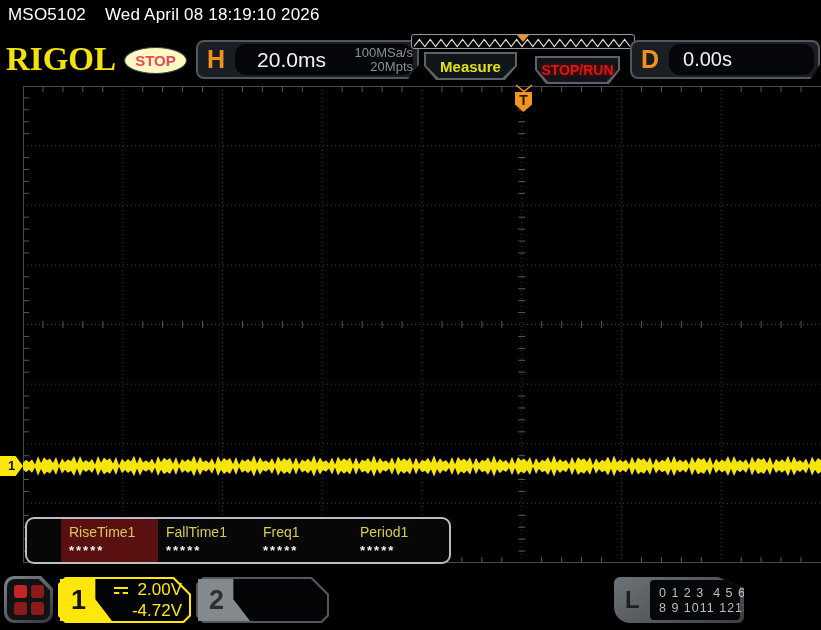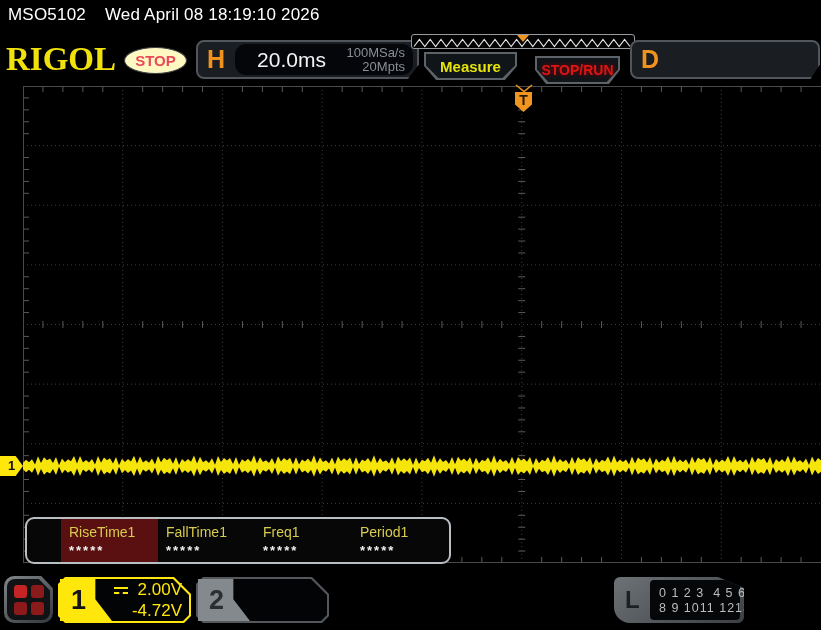--- a/index.html
+++ b/index.html
@@ -22,21 +22,21 @@
   .tab-panel { background:#1a1e23; border:2px solid #50565c; border-radius:8px;
                clip-path: polygon(0 0, 100% 0, 100% 62%, 95% 100%, 0 100%);
                display:flex; align-items:center; }
   .h-panel { left:196px; top:40px; width:223px; height:39px; }
   .d-panel { left:630px; top:40px; width:190px; height:39px; }
   .panel-letter { color:#f0921e; font-size:25px; font-weight:bold; padding:0 10px 0 9px; }
   .panel-inner { background:#04060a; border-radius:11px; height:31px; flex:1;
                  margin-right:4px; display:flex; align-items:center; }
   .tb-value { color:#f2f2f2; font-size:21px; padding-left:22px; flex:1; }
   .tb-rates { color:#8a9096; font-size:13px; line-height:1.05; text-align:right;
-              padding-right:8px; }
+              }
   .d-value { color:#f2f2f2; font-size:20px; padding-left:14px; }
 
   
   .wavestrip { left:411px; top:34px; width:224px; height:15px; background:#020202;
                border:1px solid #969ba0; border-radius:3px; }
   .strip-tri { position:absolute; left:50%; top:0; transform:translateX(-50%);
                width:0; height:0; border-left:6px solid transparent;
                border-right:6px solid transparent; border-top:7px solid #f09522; }
 
   
@@ -166,20 +166,23 @@
 </div>
 <div class="cbtn stoprun-btn">
   <div class="edge"></div>
   <div class="face">
       <span>STOP/RUN</span>
     </div>
 </div>
 
 <div class="abs tab-panel d-panel">
   <span class="panel-letter">D</span>
+  <div class="panel-inner">
+    <span class="d-value">0.00s</span>
+  </div>
 </div>
 
 <svg class="abs graticule" id="grid-svg" width="798" height="477">
     <line x1="0.5" y1="0" x2="0.5" y2="477" stroke="#4a4a4a" stroke-width="1"></line>
     <line x1="0" y1="0.5" x2="798" y2="0.5" stroke="#4a4a4a" stroke-width="1"></line>
     <line x1="0" y1="476.5" x2="798" y2="476.5" stroke="#4a4a4a" stroke-width="1"></line>
     <line x1="99.75" y1="0" x2="99.75" y2="477" stroke="#3d3d3d" stroke-width="1" stroke-dasharray="1 3"></line>
     <line x1="199.5" y1="0" x2="199.5" y2="477" stroke="#3d3d3d" stroke-width="1" stroke-dasharray="1 3"></line>
     <line x1="299.25" y1="0" x2="299.25" y2="477" stroke="#3d3d3d" stroke-width="1" stroke-dasharray="1 3"></line>
     <line x1="399" y1="0" x2="399" y2="477" stroke="#3d3d3d" stroke-width="1" stroke-dasharray="1 3"></line>

